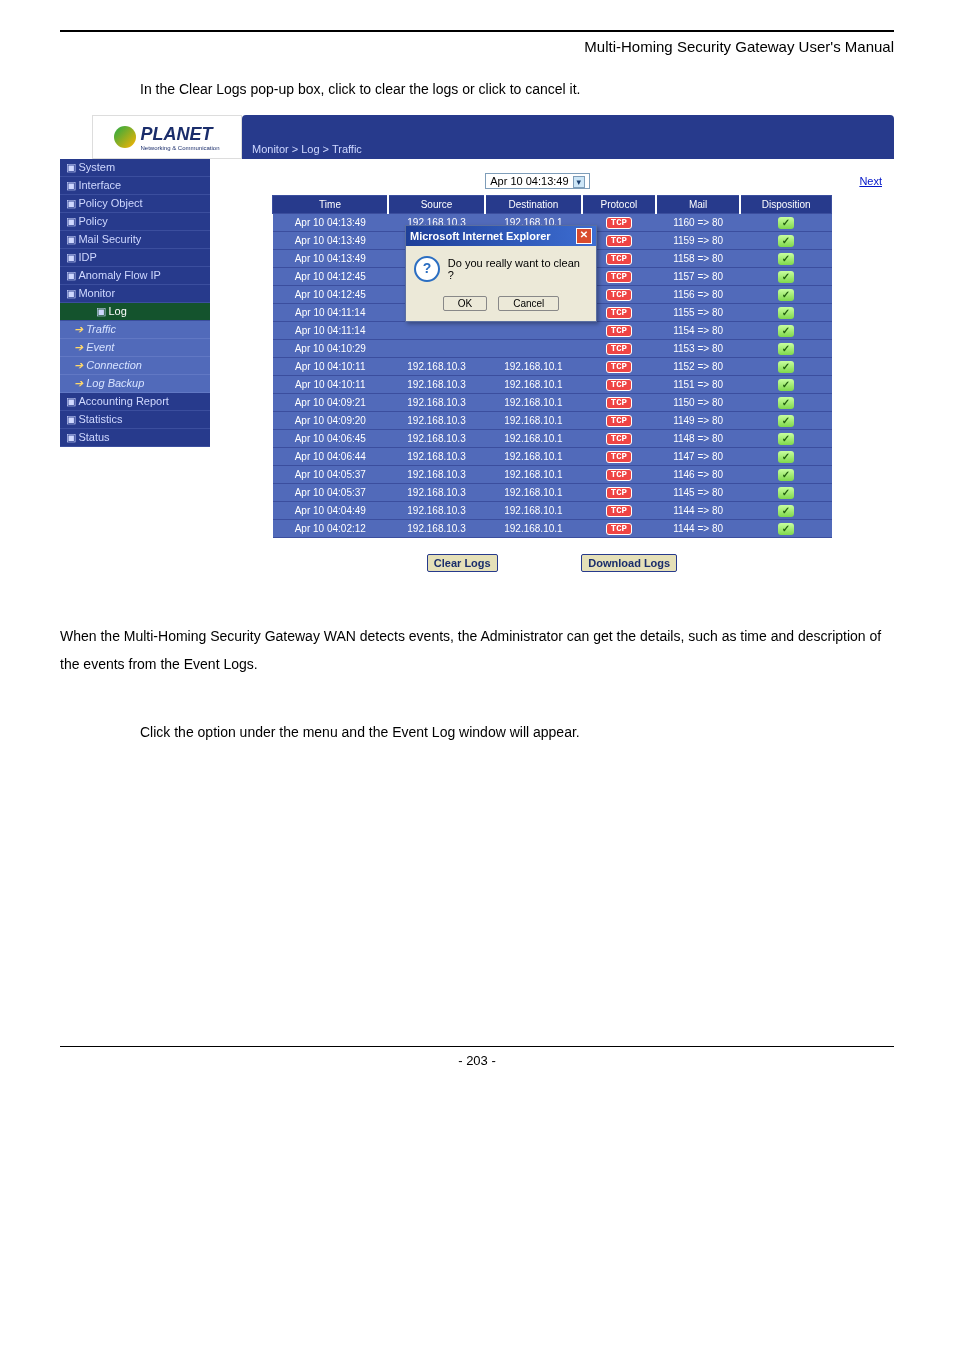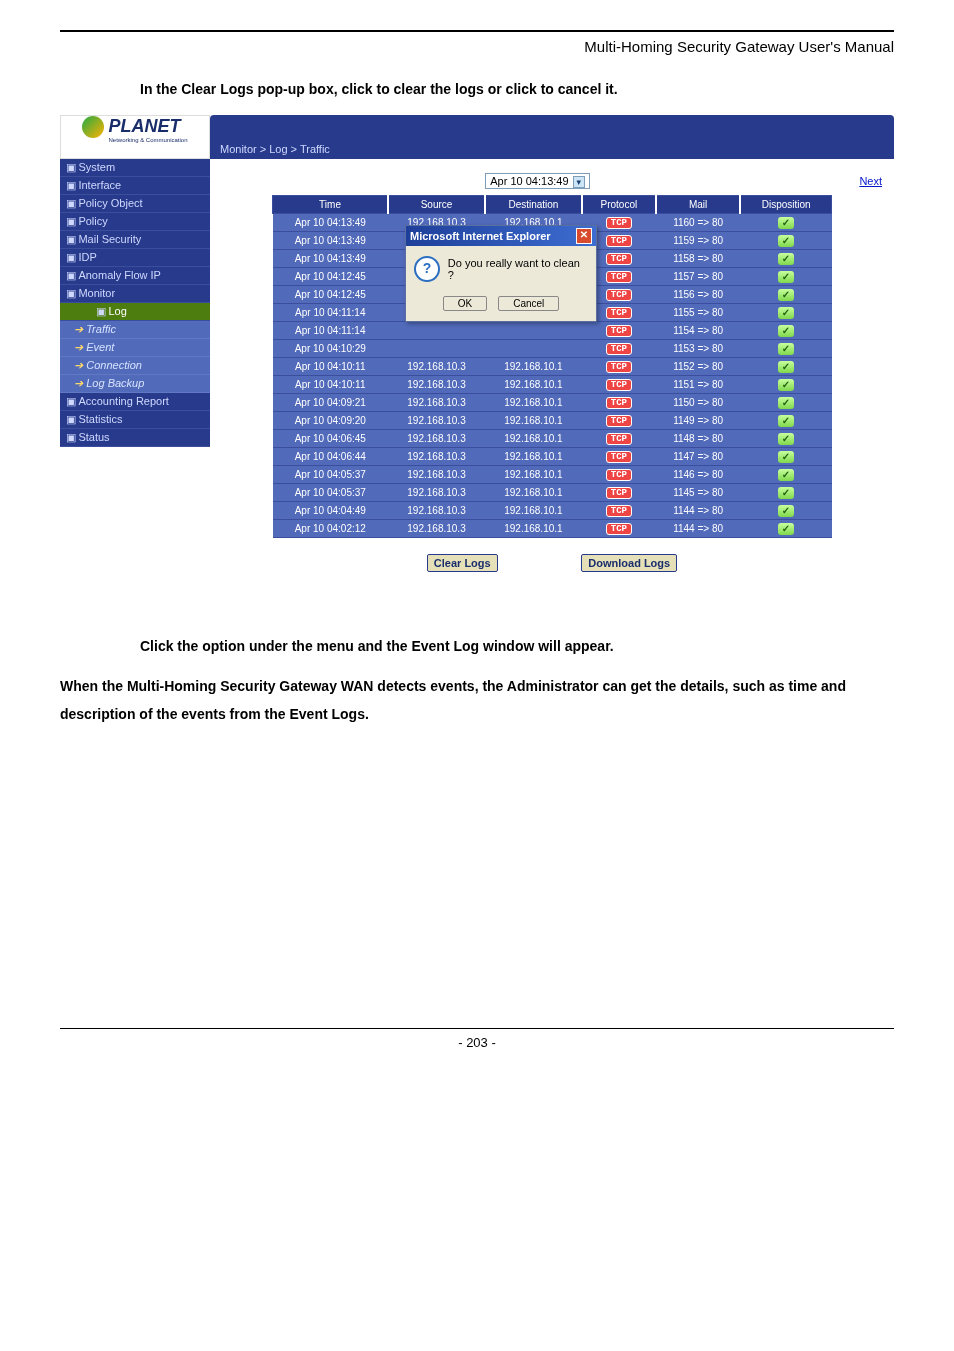--- a/index.html
+++ b/index.html
@@ -22,47 +22,47 @@
   }
   .header-title {
     text-align: right;
     font-size: 15px;
     margin-bottom: 20px;
   }
   .para {
     font-size: 14px;
     line-height: 2;
     margin: 12px 0;
-    font-weight: bold;
   }
   .indent {
     padding-left: 80px;
   }
   .app-screenshot {
     width: 100%;
     margin: 10px 0 30px 0;
     background: #fff;
   }
   .planet-logo-row {
     display: flex;
     align-items: stretch;
   }
   .planet-logo {
     width: 150px;
     height: 44px;
     background: #fff;
     display: flex;
-    align-items: flex-start;
+    align-items: center;
     justify-content: center;
     font-weight: bold;
     font-style: italic;
     font-size: 18px;
     color: #1a2d6b;
     border: 1px solid #ddd;
     box-sizing: border-box;
+    margin-left: 32px;
   }
   .planet-logo .globe {
     width: 22px;
     height: 22px;
     border-radius: 50%;
     background: linear-gradient(135deg,#2a4,#ffb300);
     margin-right: 4px;
     display: inline-block;
   }
   .planet-tag {
@@ -93,21 +93,21 @@
     font-size: 11px;
   }
   .sidebar .group {
     background: #273a8c;
     color: #cfd8ff;
     padding: 2px 6px;
     border-bottom: 1px solid #3b4e9e;
     cursor: pointer;
   }
   .sidebar .group.light {
-    background: #4d7c0f;
+    background: #14532d;
     color: #fff;
     padding-left: 36px;
   }
   .sidebar .sub {
     background: #516aba;
     color: #d6e2ff;
     padding: 2px 6px 2px 14px;
     border-bottom: 1px solid #6178c4;
     cursor: pointer;
     font-style: italic;
@@ -525,18 +525,18 @@
         </div>
 
         <div class="bottom-buttons">
           <span class="btn">Clear  Logs</span>
           <span class="btn">Download  Logs</span>
         </div>
       </div>
     </div>
   </div>
 
+  <div class="para">When the Multi-Homing Security Gateway WAN detects events, the Administrator can get the details, such as time and description of the events from the Event Logs.</div>
+
   <div class="para indent" style="margin-top:40px">Click the                   option under the           menu and the Event Log window will appear.</div>
-
-  <div class="para">When the Multi-Homing Security Gateway WAN detects events, the Administrator can get the details, such as time and description of the events from the Event Logs.</div>
 
   <div class="footer-line">- 203 -</div>
 </div>
 
 </body></html>

